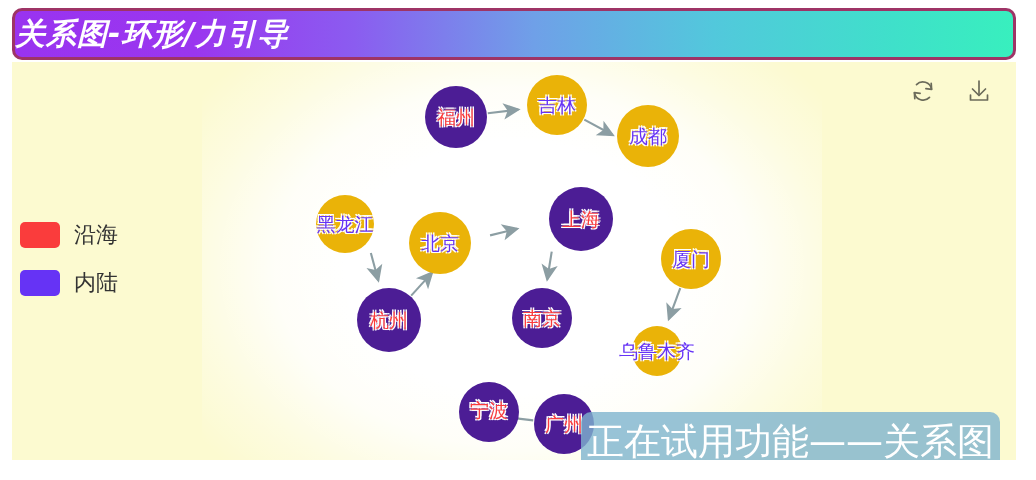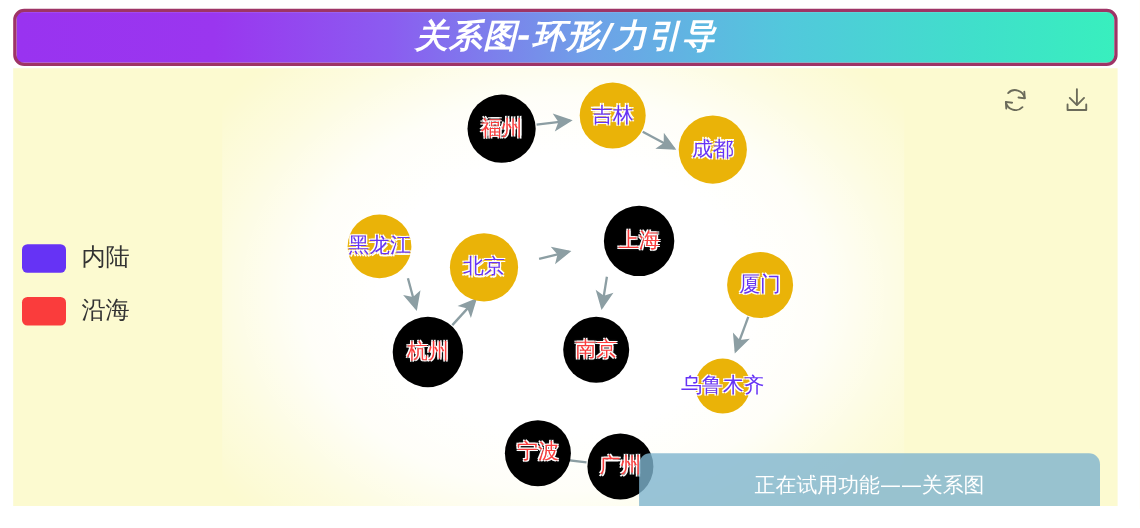--- a/index.html
+++ b/index.html
@@ -27,21 +27,20 @@
     left: 12px;
     top: 8px;
     width: 1004px;
     height: 52px;
     box-sizing: border-box;
     border: 3px solid #9e3466;
     border-radius: 10px;
     background: linear-gradient(90deg, #9933f0 0%, #9a36ef 18%, #8b5cf0 34%, #6fa0e8 52%, #52c8dc 70%, #3fe0ca 88%, #38efbe 100%);
     display: flex;
     align-items: center;
-    justify-content: center;
     overflow: hidden;
   }
   .title-text {
     color: #ffffff;
     font-size: 30px;
     font-weight: bold;
     font-style: italic;
     letter-spacing: 1px;
     line-height: 1;
     white-space: nowrap;
@@ -138,42 +137,42 @@
     line-height: 1;
     white-space: nowrap;
     text-shadow:
       -1.2px -1.2px 0 #ffffff, 1.2px -1.2px 0 #ffffff,
       -1.2px 1.2px 0 #ffffff, 1.2px 1.2px 0 #ffffff,
       0 0 2px #ffffff;
     pointer-events: none;
   }
   .node-inland  { background: #eab308; }
   .node-inland  > .node-label { color: #6633f5; }
-  .node-coastal { background: #000000; }
+  .node-coastal { background: #4c1d95; }
   .node-coastal > .node-label { color: #fa3c3c; }
 
   
   .tooltip {
     position: absolute;
     left: 569px;
     top: 350px;
     width: 419px;
     height: 58px;
     box-sizing: border-box;
     background: rgba(126, 180, 206, 0.80);
     border-radius: 10px;
     display: flex;
     align-items: center;
     justify-content: center;
     z-index: 30;
     pointer-events: none;
   }
   .tooltip-text {
     color: #ffffff;
-    font-size: 19px;
+    font-size: 37px;
     line-height: 1;
     white-space: nowrap;
   }
 </style>
 </head>
 <body>
 
 <div id="app">
 
   <div class="title-bar">
@@ -196,26 +195,26 @@
         <svg viewBox="0 0 30 30" width="30" height="30" fill="none" stroke="currentColor" stroke-width="1.7" stroke-linecap="round" stroke-linejoin="round">
           <line x1="15" y1="5" x2="15" y2="19"></line>
           <polyline points="8.5,13 15,19.5 21.5,13"></polyline>
           <polyline points="6.5,19 6.5,24 23.5,24 23.5,19"></polyline>
         </svg>
       </span>
     </div>
 
     <div class="legend">
       <div class="legend-row">
+        <span class="legend-swatch" style="background:#fa3c3c"></span>
+        <span class="legend-label">沿海</span>
+      </div>
+      <div class="legend-row">
         <span class="legend-swatch" style="background:#6633f5"></span>
         <span class="legend-label">内陆</span>
-      </div>
-      <div class="legend-row">
-        <span class="legend-swatch" style="background:#fa3c3c"></span>
-        <span class="legend-label">沿海</span>
       </div>
     </div>
 
     <div class="graph-layer">
       <svg class="edges" width="1004" height="398">
         <defs>
           <marker id="arr" viewBox="0 0 12 12" refX="10" refY="6" markerWidth="9" markerHeight="9" orient="auto-start-reverse">
             <path d="M0.5,0.8 L11.5,6 L0.5,11.2 L3.2,6 Z" fill="#8c9ea3"></path>
           </marker>
         </defs>

